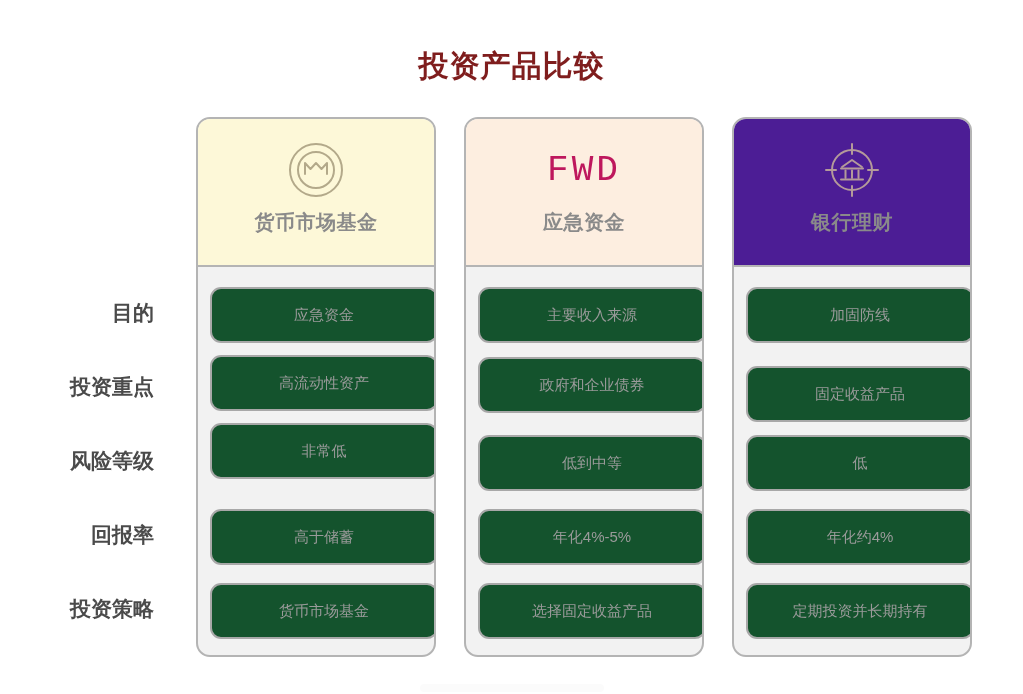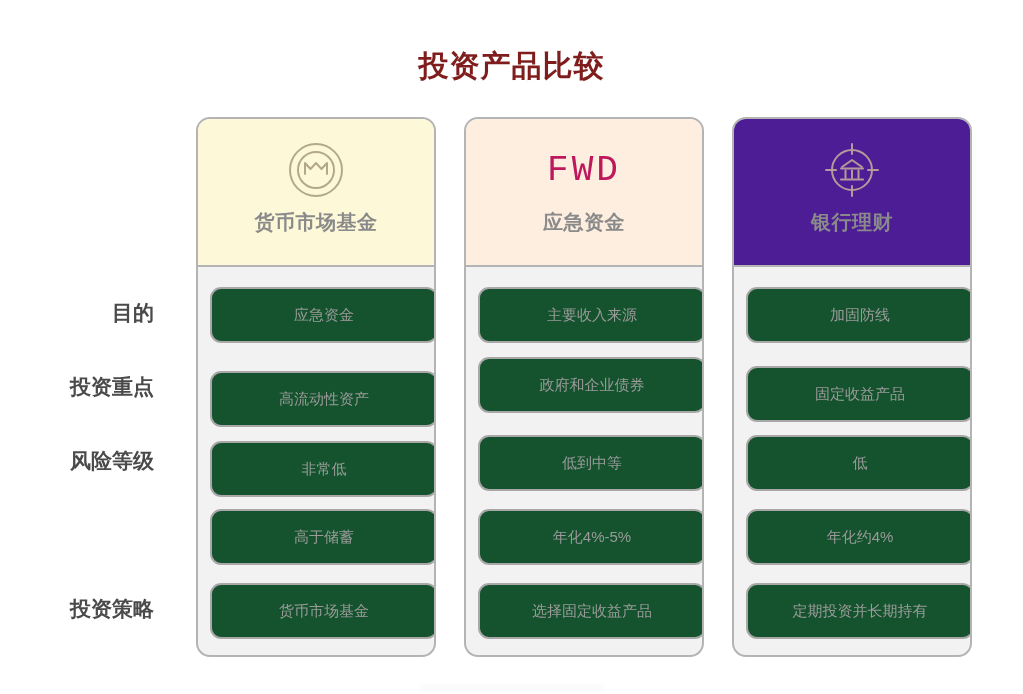--- a/index.html
+++ b/index.html
@@ -143,38 +143,39 @@
 <body>
 
 <div class="page-title">投资产品比较</div>
 
 <div class="comparison">
 
   <div class="row-labels">
     <div class="row-label" style="top:183px">目的</div>
     <div class="row-label" style="top:331px">风险等级</div>
     <div class="row-label" style="top:257px">投资重点</div>
+    <div class="row-label" style="top:405px">回报率</div>
     <div class="row-label" style="top:479px">投资策略</div>
   </div>
 
   <div class="col-card c0">
     <div class="col-head" style="background:#fdf8d8">
       <div class="col-logo">
         <svg width="58" height="58" viewBox="0 0 58 58">
           <circle cx="29" cy="29" r="26" fill="none" stroke="#b3a98a" stroke-width="2"></circle>
           <circle cx="29" cy="29" r="18" fill="none" stroke="#b3a98a" stroke-width="2"></circle>
           <path d="M18 33 L18 22 L23.5 28 L29 22 L34.5 28 L40 22 L40 33" fill="none" stroke="#b3a98a" stroke-width="2" stroke-linejoin="round" stroke-linecap="round"></path>
         </svg>
       </div>
       <div class="col-name">货币市场基金</div>
     </div>
     <div class="col-body">
       <div class="cell" style="top:20px">应急资金</div>
-      <div class="cell" style="top:104px">高流动性资产</div>
-      <div class="cell" style="top:174px">非常低</div>
+      <div class="cell" style="top:88px">高流动性资产</div>
+      <div class="cell" style="top:156px">非常低</div>
       <div class="cell" style="top:242px">高于储蓄</div>
       <div class="cell" style="top:316px">货币市场基金</div>
     </div>
   </div>
 
   <div class="col-card c1">
     <div class="col-head" style="background:#fdeee0">
       <div class="col-logo">
         <span class="logo-text">FWD</span>
       </div>

